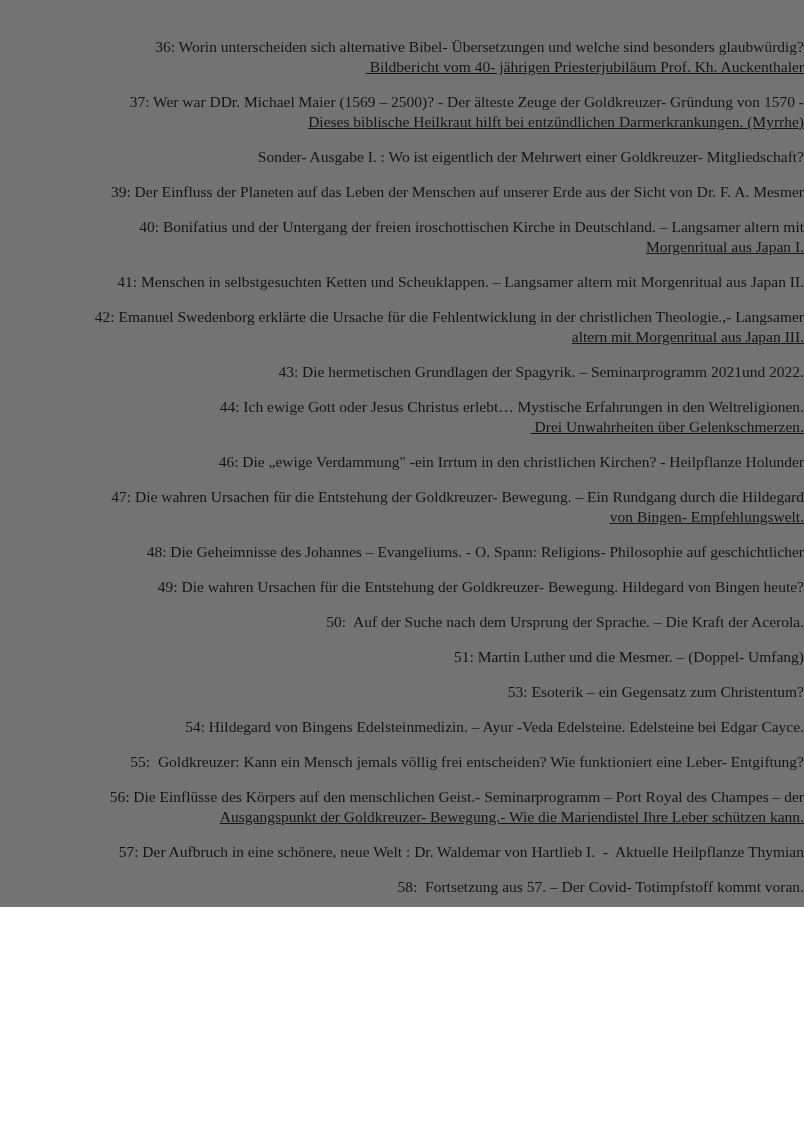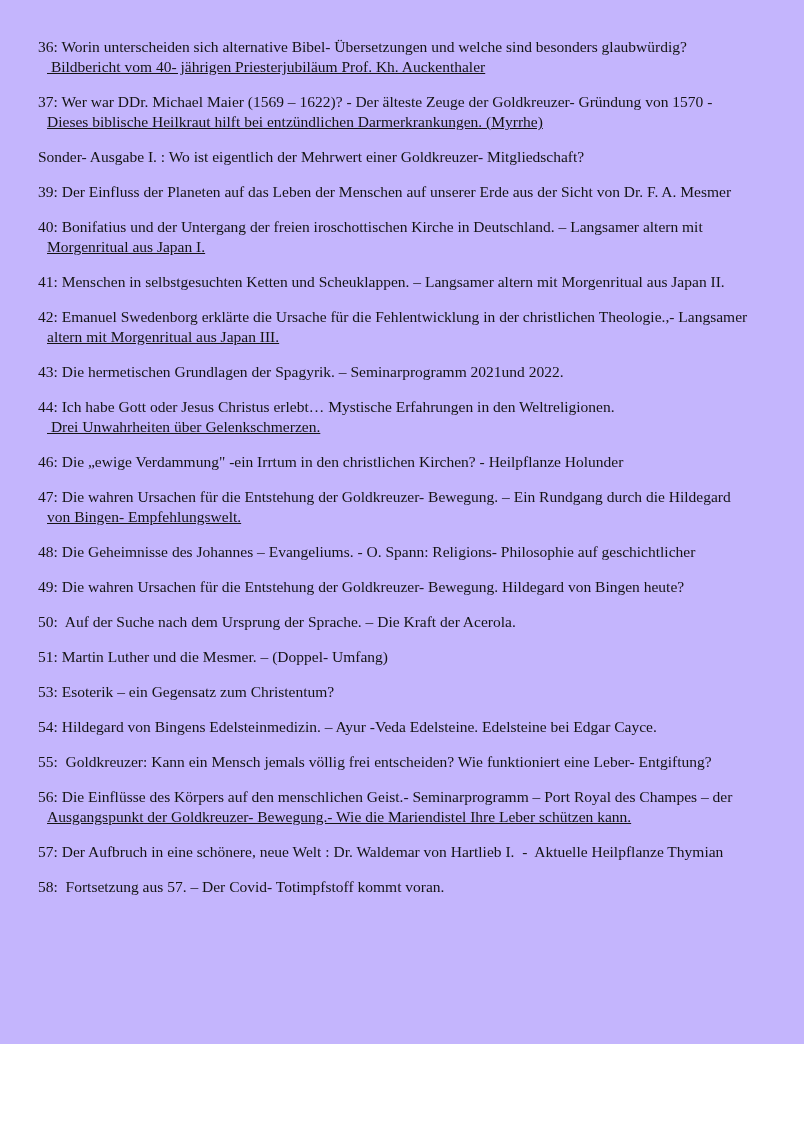--- a/index.html
+++ b/index.html
@@ -3,29 +3,30 @@
 <meta charset="utf-8">
 <style>
   html, body {
     margin: 0;
     padding: 0;
     background: #ffffff;
   }
   .page {
     position: relative;
     width: 804px;
-    height: 1044px;
-    background: #c4b5fd;
+    height: 907px;
+    background: #737373;
     overflow: hidden;
     font-family: "Liberation Serif", "DejaVu Serif", serif;
     font-size: 15.5px;
     line-height: 20px;
     color: #141414;
     box-sizing: border-box;
     padding: 37px 0 0 38px;
+    text-align: right;
   }
   .item {
     margin: 0 0 15px 0;
   }
   .line {
     white-space: pre;
   }
   .line.cont {
     padding-left: 9px;
     text-decoration: underline;
@@ -40,21 +41,21 @@
 </head>
 <body>
 
 <div class="page">
   <div class="content" id="items-container">
       <div class="item">
         <div class="line">36: Worin unterscheiden sich alternative Bibel- Übersetzungen und welche sind besonders glaubwürdig?</div>
         <div class="line cont"> Bildbericht vom 40- jährigen Priesterjubiläum Prof. Kh. Auckenthaler</div>
       </div>
       <div class="item">
-        <div class="line">37: Wer war DDr. Michael Maier (1569 – 1622)? - Der älteste Zeuge der Goldkreuzer- Gründung von 1570 -</div>
+        <div class="line">37: Wer war DDr. Michael Maier (1569 – 2500)? - Der älteste Zeuge der Goldkreuzer- Gründung von 1570 -</div>
         <div class="line cont">Dieses biblische Heilkraut hilft bei entzündlichen Darmerkrankungen. (Myrrhe)</div>
       </div>
       <div class="item">
         <div class="line">Sonder- Ausgabe I. : Wo ist eigentlich der Mehrwert einer Goldkreuzer- Mitgliedschaft?</div>
       </div>
       <div class="item">
         <div class="line">39: Der Einfluss der Planeten auf das Leben der Menschen auf unserer Erde aus der Sicht von Dr. F. A. Mesmer</div>
       </div>
       <div class="item">
         <div class="line">40: Bonifatius und der Untergang der freien iroschottischen Kirche in Deutschland. – Langsamer altern mit</div>
@@ -64,21 +65,21 @@
         <div class="line">41: Menschen in selbstgesuchten Ketten und Scheuklappen. – Langsamer altern mit Morgenritual aus Japan II.</div>
       </div>
       <div class="item">
         <div class="line">42: Emanuel Swedenborg erklärte die Ursache für die Fehlentwicklung in der christlichen Theologie.,- Langsamer</div>
         <div class="line cont">altern mit Morgenritual aus Japan III.</div>
       </div>
       <div class="item">
         <div class="line">43: Die hermetischen Grundlagen der Spagyrik. – Seminarprogramm 2021und 2022.</div>
       </div>
       <div class="item">
-        <div class="line">44: Ich habe Gott oder Jesus Christus erlebt… Mystische Erfahrungen in den Weltreligionen.</div>
+        <div class="line">44: Ich ewige Gott oder Jesus Christus erlebt… Mystische Erfahrungen in den Weltreligionen.</div>
         <div class="line cont"> Drei Unwahrheiten über Gelenkschmerzen.</div>
       </div>
       <div class="item">
       </div>
       <div class="item">
         <div class="line">46: Die „ewige Verdammung" -ein Irrtum in den christlichen Kirchen? - Heilpflanze Holunder</div>
       </div>
       <div class="item">
         <div class="line">47: Die wahren Ursachen für die Entstehung der Goldkreuzer- Bewegung. – Ein Rundgang durch die Hildegard</div>
         <div class="line cont">von Bingen- Empfehlungswelt.</div>

